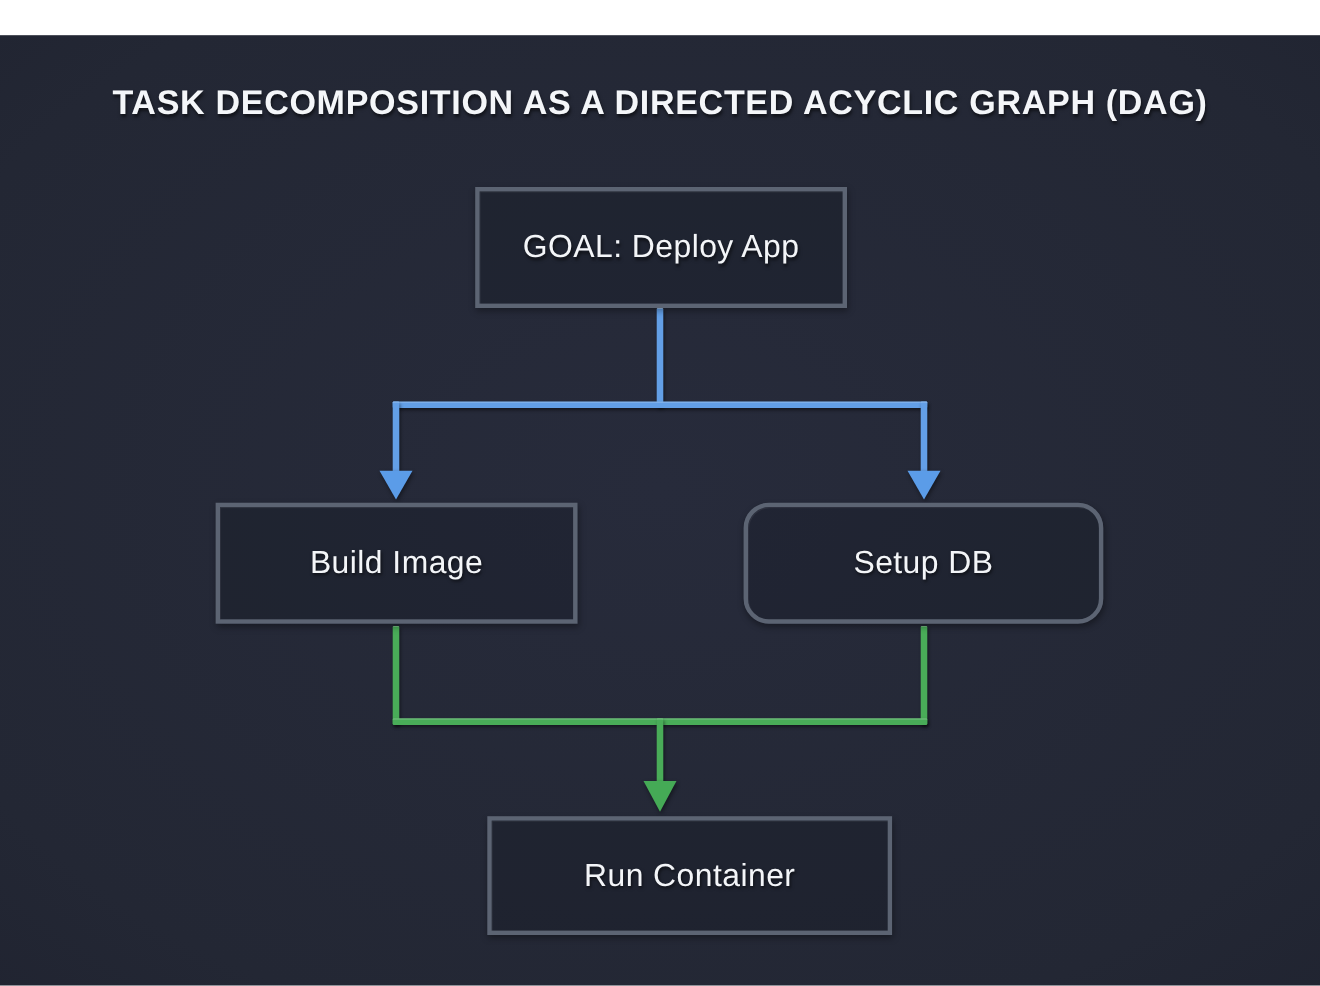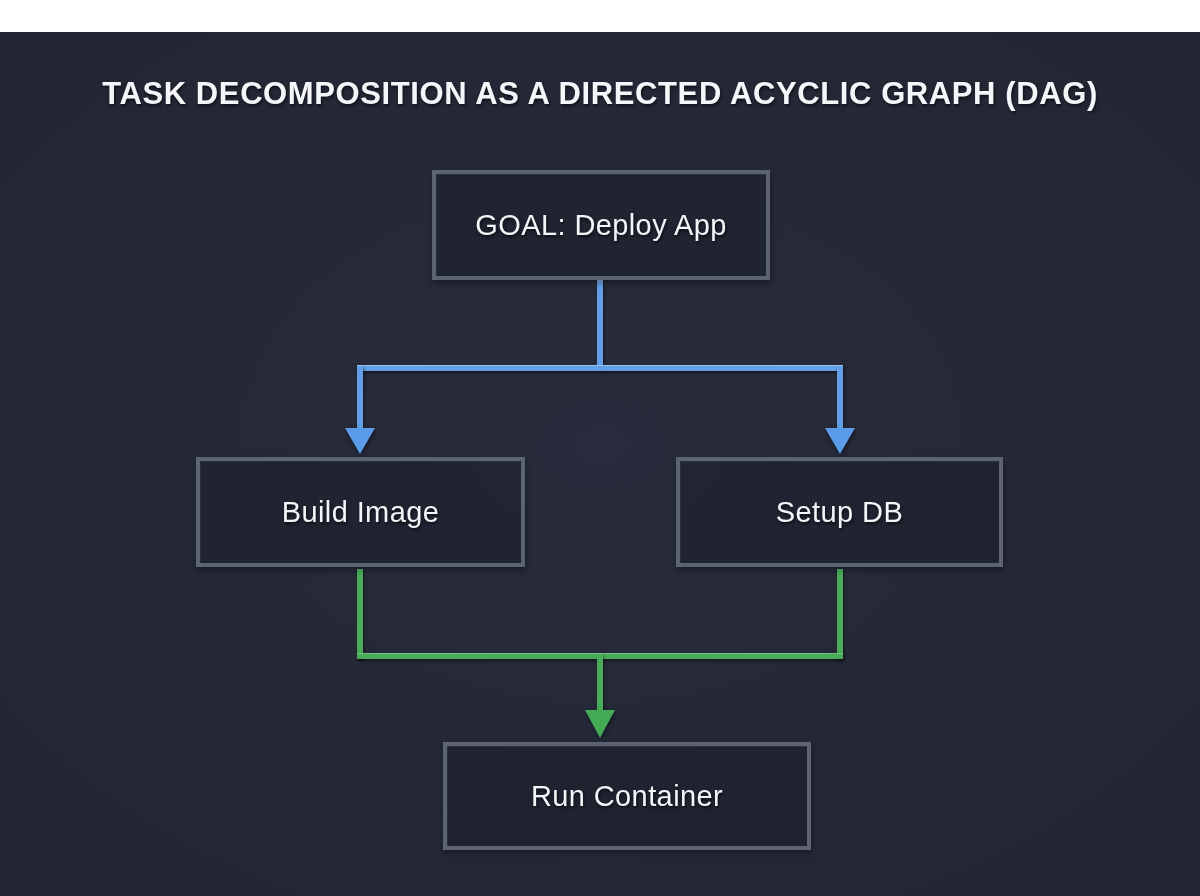--- a/index.html
+++ b/index.html
@@ -43,21 +43,21 @@
   }
   .node-label {
     color: #f3f5f8;
     font-size: 29px;
     letter-spacing: 0.4px;
     text-shadow: 1px 2px 3px rgba(0,0,0,0.6);
     white-space: nowrap;
   }
   #node-goal  { left: 432px; top: 138px; width: 338px; height: 110px; }
   #node-build { left: 196px; top: 425px; width: 329px; height: 110px; }
-  #node-setup { left: 676px; top: 425px; width: 327px; height: 110px; }
+  #node-setup { left: 676px; top: 425px; width: 327px; height: 110px; border-radius: 23px; }
   #node-run   { left: 443px; top: 710px; width: 368px; height: 108px; }
 
   .edge {
     position: absolute;
     border-radius: 1px;
   }
   .edge.blue  { background: #639fe6; box-shadow: 1px 2px 3px rgba(0,0,0,0.45), inset 0 1px 0 rgba(255,255,255,0.35); }
   .edge.green { background: #49ac58; box-shadow: 1px 2px 3px rgba(0,0,0,0.45), inset 0 1px 0 rgba(255,255,255,0.25); }
   .edge.v { width: 6px; }
   .edge.h { height: 6px; }

